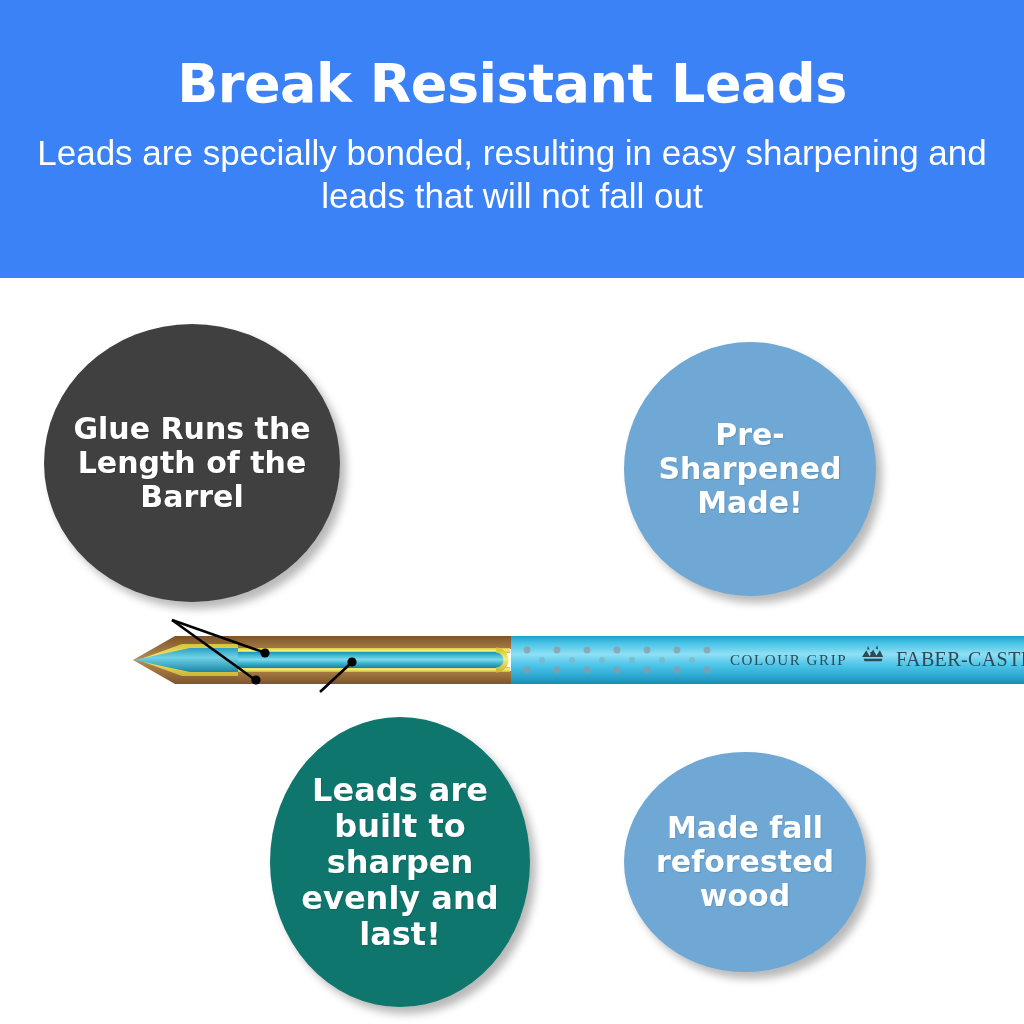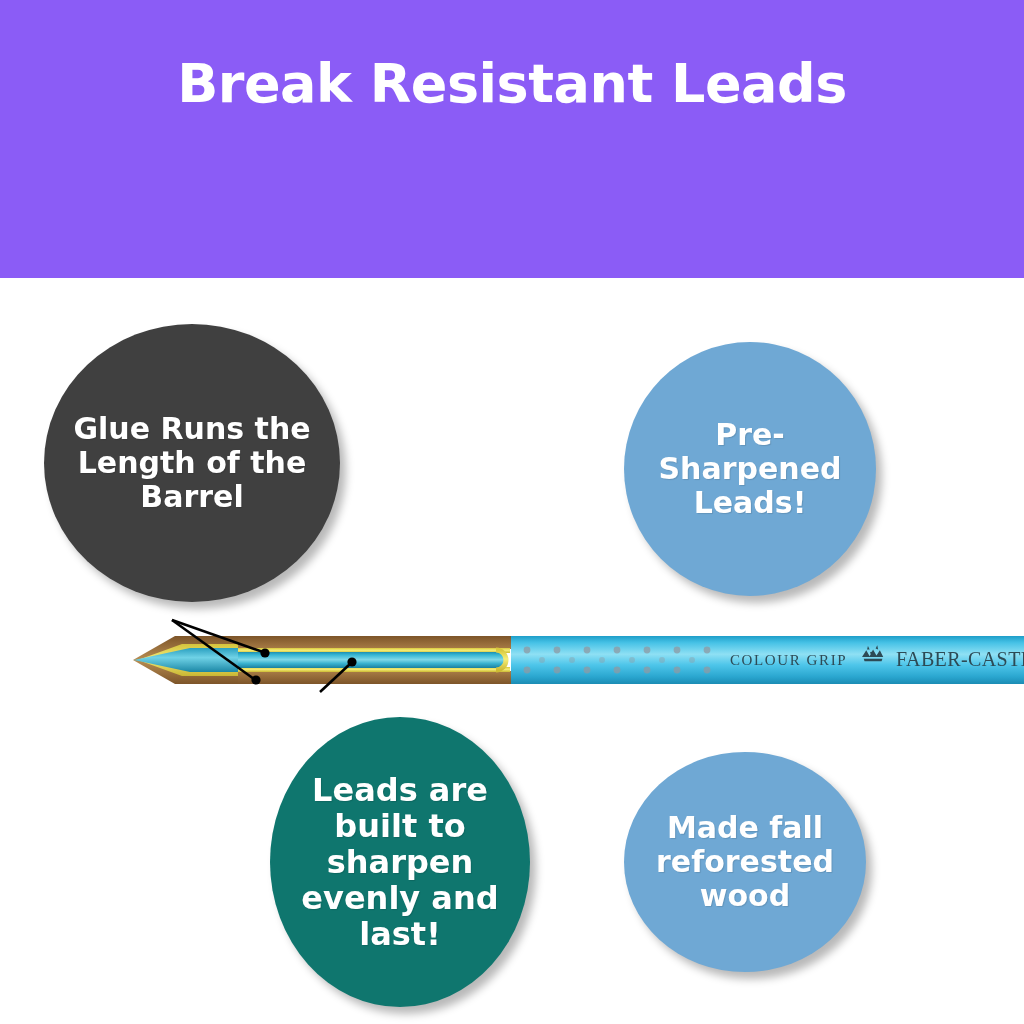--- a/index.html
+++ b/index.html
@@ -131,22 +131,23 @@
     width: 560px;
     height: 120px;
     pointer-events: none;
   }
 </style>
 </head>
 <body style="background: rgb(255, 255, 255);">
 
 <div id="infographic">
 
-  <div class="banner" style="background: #8b5cf6;">
+  <div class="banner" style="background: #3b82f6;">
     <h1 class="banner-title" style="color: rgb(255, 255, 255);">Break Resistant Leads</h1>
+    <p class="banner-subtitle" style="color: rgb(255, 255, 255);">Leads are specially bonded, resulting in easy sharpening and leads that will not fall out</p>
   </div>
 
   <div class="pencil">
     <svg width="1024" height="120" viewBox="0 0 1024 120" xmlns="http://www.w3.org/2000/svg">
       <defs>
 
         <linearGradient id="woodGrad" x1="0" y1="0" x2="0" y2="1">
           <stop offset="0%" stop-color="#8a5f30"></stop>
           <stop offset="22%" stop-color="#a87c46"></stop>
           <stop offset="50%" stop-color="#b98d52"></stop>
@@ -265,21 +266,21 @@
       <line x1="320" y1="97" x2="350" y2="69" stroke="#000000" stroke-width="2.6"></line>
       <circle cx="352" cy="67" r="4.6" fill="#000000"></circle>
     </svg>
   </div>
 
   <div class="bubble" id="bubble-glue" style="background: #404040;">
     <span class="bubble-text" style="color: rgb(255, 255, 255);">Glue Runs the Length of the Barrel</span>
   </div>
 
   <div class="bubble" id="bubble-presharpened" style="background: rgb(111, 168, 212);">
-    <span class="bubble-text" style="color: rgb(255, 255, 255);">Pre-Sharpened Leads!</span>
+    <span class="bubble-text" style="color: rgb(255, 255, 255);">Pre-Sharpened Made!</span>
   </div>
 
   <div class="bubble" id="bubble-sharpen" style="background: #0f766e;">
     <span class="bubble-text" style="color: rgb(255, 255, 255);">Leads are built to sharpen evenly and last!</span>
   </div>
 
   <div class="bubble" id="bubble-wood" style="background: rgb(111, 168, 212);">
     <span class="bubble-text" style="color: rgb(255, 255, 255);">Made fall reforested wood</span>
   </div>
 

